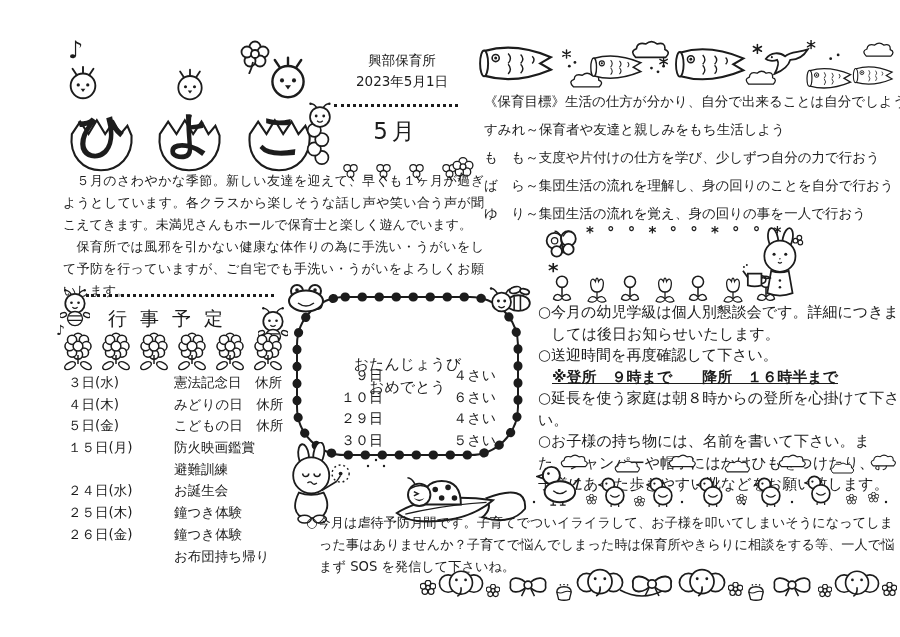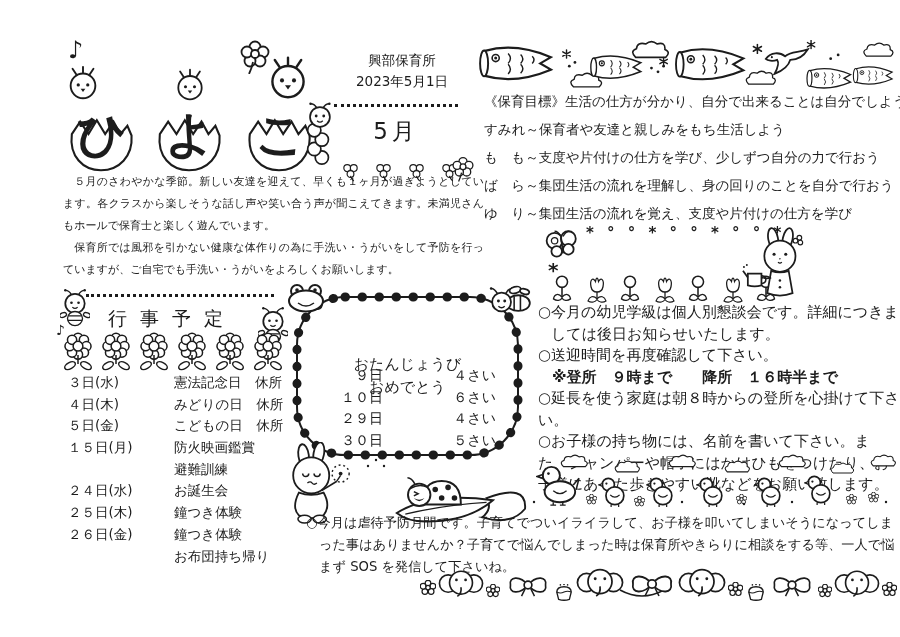--- a/index.html
+++ b/index.html
@@ -13,31 +13,31 @@
   .tchar{width:60px;text-align:center;font-size:49px;font-weight:900;line-height:1;}
   .note{font-size:24px;font-weight:bold;}
   .masthead{left:336px;top:50px;width:132px;text-align:center;font-size:13.5px;line-height:21px;}
   .month-badge{left:330px;top:104px;width:132px;height:70px;}
   .dotrow{position:absolute;left:4px;top:0;width:124px;border-top:3px dotted #1c1c1c;}
   .month-label{position:absolute;left:0;top:12px;width:100%;text-align:center;font-size:23px;letter-spacing:4px;}
   .clovers{position:absolute;left:12px;bottom:-8px;display:flex;gap:16px;}
   
   .goals{left:484px;top:94px;width:416px;font-size:13.5px;}
   .goals div{margin-bottom:13px;line-height:15px;white-space:nowrap;}
-  .intro{left:63px;top:170px;width:421px;font-size:11px;line-height:22px;text-align:justify;font-family:Liberation Serif, serif;}
+  .intro{left:63px;top:170px;width:421px;font-size:13px;line-height:22px;text-align:justify;}
   .intro p{margin:0;}
   
   .notice-head{left:544px;top:226px;width:272px;height:78px;}
   .notice-head *{position:absolute;}
   .sparkline{left:42px;top:-2px;font-size:15px;font-weight:bold;letter-spacing:4px;white-space:nowrap;}
   .star{left:4px;top:32px;font-size:20px;font-weight:bold;}
   .ntitle{left:40px;top:24px;width:200px;text-align:center;font-size:14.5px;letter-spacing:10px;white-space:nowrap;}
   .notice-body{left:538px;top:302px;width:362px;font-size:15px;line-height:21.5px;}
   .hang{padding-left:13px;text-indent:-13px;}
-  .hl{font-weight:bold;padding-left:14px;}
+  .hl{font-weight:bold;padding-left:14px;text-decoration:underline;}
   
   .sched-head{left:60px;top:288px;width:234px;height:82px;}
   .sched-head *{position:absolute;}
   .sdots{left:26px;top:6px;width:188px;border-top:3px dotted #1c1c1c;}
   .stitle{left:28px;top:18px;width:168px;text-align:center;font-size:19px;letter-spacing:13px;white-space:nowrap;}
   .note2{left:-4px;top:34px;font-size:14px;}
   .sched-table{left:68px;top:372px;font-size:13.5px;}
   .srow{display:flex;height:21.7px;line-height:21.7px;}
   .sdate{width:90px;text-align:left;}
   .sev{margin-left:16px;}
@@ -391,21 +391,21 @@
     <use href="#cloud" x="414" y="2" width="36" height="18"></use>
     <circle cx="380" cy="20" r="1.5" fill="#1c1c1c"></circle>
       <circle cx="388" cy="16" r="1.5" fill="#1c1c1c"></circle>
   </svg>
 
   <div class="abs goals">
     <div>《保育目標》生活の仕方が分かり、自分で出来ることは自分でしよう</div>
     <div>すみれ～保育者や友達と親しみをもち生活しよう</div>
     <div>も　も～支度や片付けの仕方を学び、少しずつ自分の力で行おう</div>
     <div>ば　ら～集団生活の流れを理解し、身の回りのことを自分で行おう</div>
-    <div>ゆ　り～集団生活の流れを覚え、支度や片付けの仕方を学び</div>
+    <div>ゆ　り～集団生活の流れを覚え、身の回りの事を一人で行おう</div>
   </div>
 
   <div class="abs intro">
     <p>　５月のさわやかな季節。新しい友達を迎えて、早くも１ヶ月が過ぎようとしています。各クラスから楽しそうな話し声や笑い合う声が聞こえてきます。未満児さんもホールで保育士と楽しく遊んでいます。</p>
     <p>　保育所では風邪を引かない健康な体作りの為に手洗い・うがいをして予防を行っていますが、ご自宅でも手洗い・うがいをよろしくお願いします。</p>
   </div>
 
   <div class="abs notice-head">
     <svg style="left:0;top:4px" width="36" height="30">
         <use href="#butterfly"></use>

